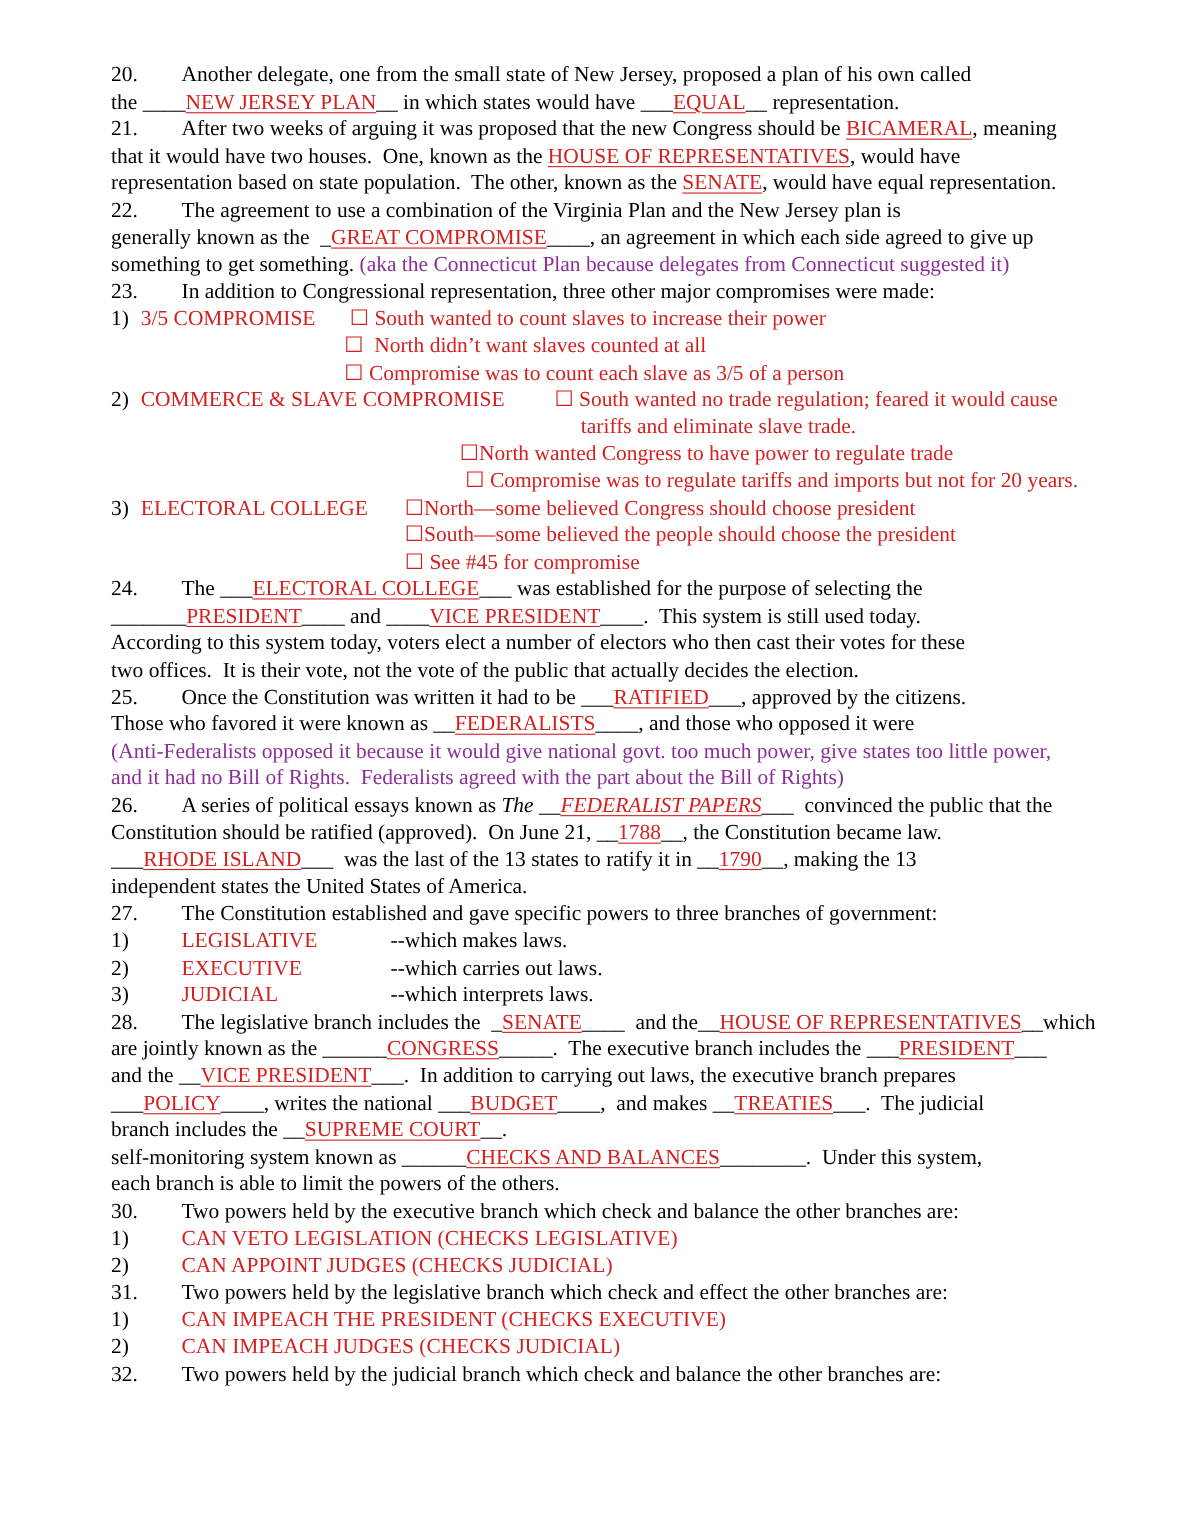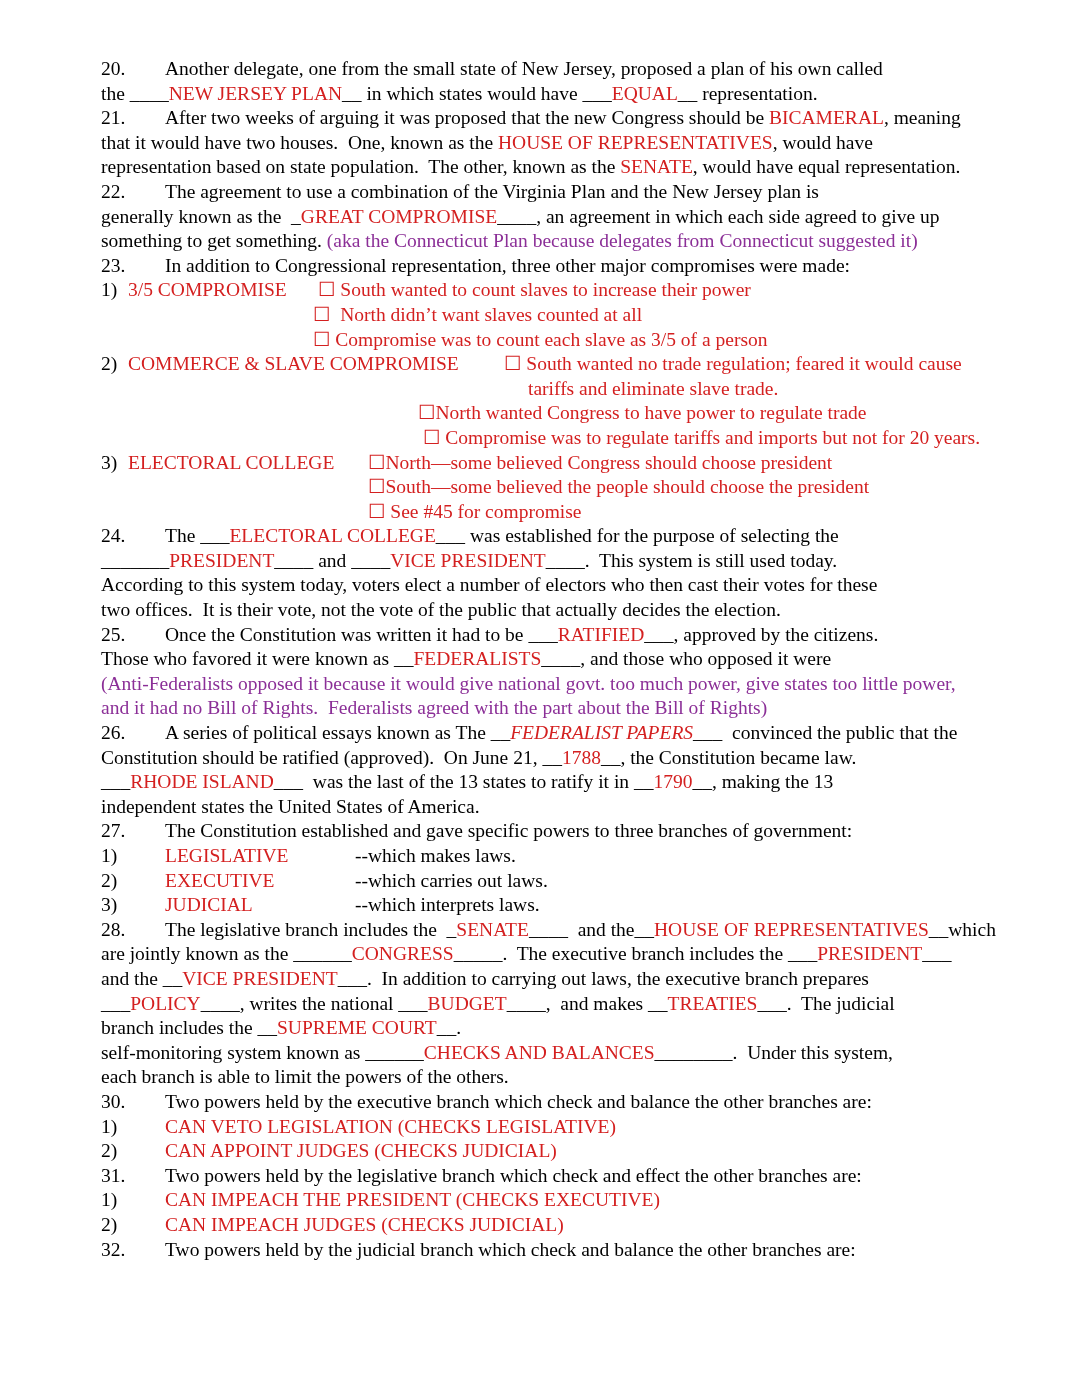--- a/index.html
+++ b/index.html
@@ -12,24 +12,24 @@
   }
   #doc{
     padding:57px 30px 0 101px;
   }
   .line{
     white-space:pre;
     line-height:24.6px;
     height:24.6px;
   }
   .s-b{color:var(--ink,#000000);}
-  .s-i{color:var(--ink,#000000);}
+  .s-i{color:var(--ink,#000000);font-style:italic;}
   .s-r{color:var(--red,#d42020);}
-  .s-ru{color:var(--red,#d42020);text-underline-offset:3px;margin-top:36px;}
-  .s-rui{color:var(--red,#d42020);text-underline-offset:3px;font-style:italic;}
+  .s-ru{color:var(--red,#d42020);text-decoration:underline;text-underline-offset:3px;margin-top:36px;}
+  .s-rui{color:var(--red,#d42020);text-decoration:underline;text-underline-offset:3px;font-style:italic;}
   .s-p{color:var(--purple,#8b2f97);}
 </style>
 </head>
 <body style="background: rgb(255, 255, 255);">
 
 <div id="doc">
     <div class="line"><span class="s-b" style="display: inline-block; width: 64px;">20.</span><span class="s-b">Another delegate, one from the small state of New Jersey, proposed a plan of his own called</span></div>
     <div class="line"><span class="s-b">the ____</span><span class="s-ru">NEW JERSEY PLAN</span><span class="s-b">__ in which states would have ___</span><span class="s-ru">EQUAL</span><span class="s-b">__ representation.</span></div>
     <div class="line"><span class="s-b" style="display: inline-block; width: 64px;">21.</span><span class="s-b">After two weeks of arguing it was proposed that the new Congress should be </span><span class="s-ru">BICAMERAL</span><span class="s-b">, meaning</span></div>
     <div class="line"><span class="s-b">that it would have two houses.  One, known as the </span><span class="s-ru">HOUSE OF REPRESENTATIVES</span><span class="s-b">, would have</span></div>

